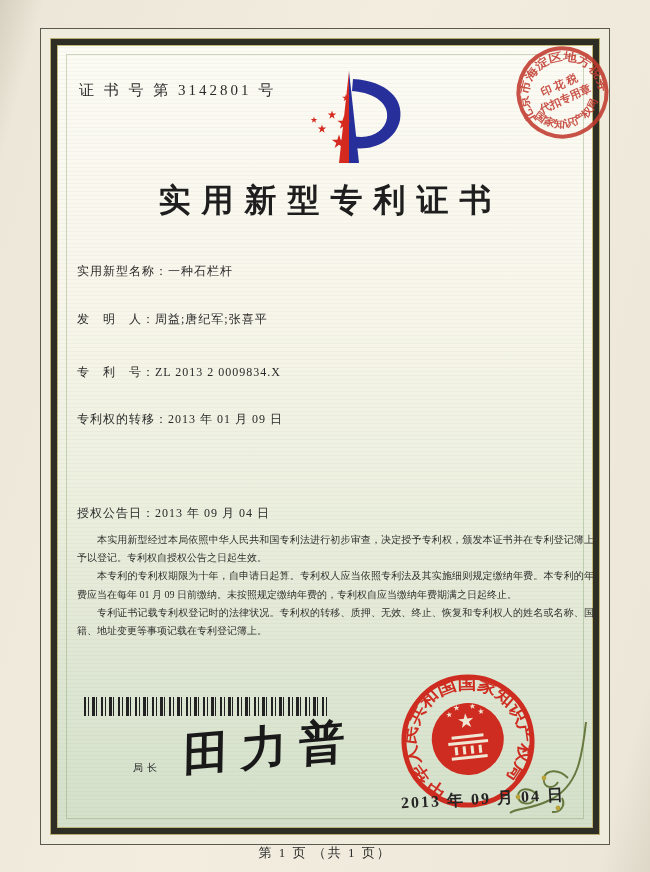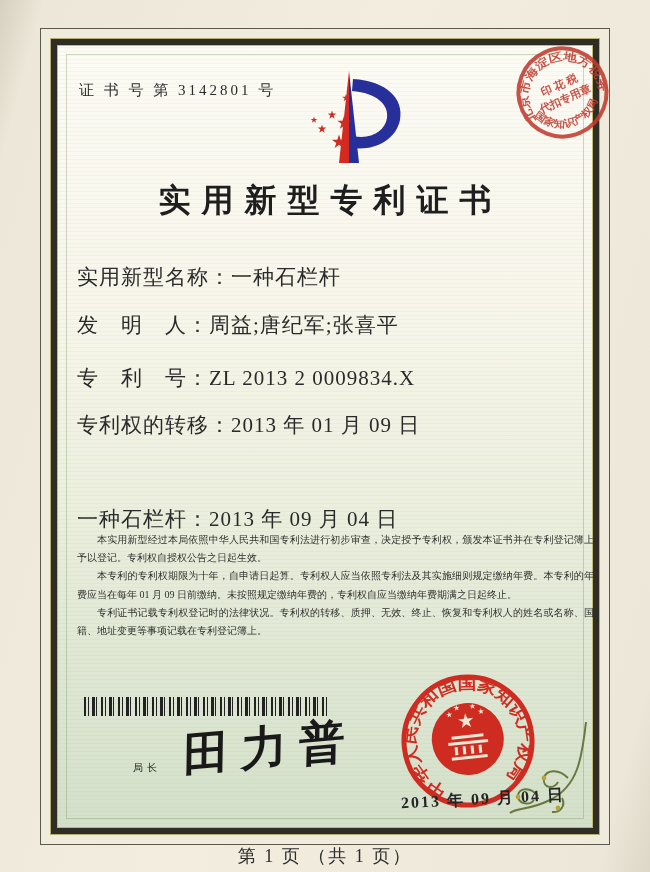--- a/index.html
+++ b/index.html
@@ -14,40 +14,40 @@
   .texture{position:absolute;inset:0;pointer-events:none;
     background:repeating-linear-gradient(0deg,rgba(125,150,120,0.06) 0 1px,transparent 1px 4px);}
   .inner-line{position:absolute;inset:9px;border:1px solid rgba(125,155,100,0.38);pointer-events:none;}
   .cert-no{position:absolute;left:22px;top:36px;font-size:15px;letter-spacing:3px;color:#2b2b2b;}
   .logo{position:absolute;left:232px;top:20px;width:125px;height:105px;}
   .stamp{position:absolute;left:448px;top:-10px;width:115px;height:115px;z-index:7;
     transform:rotate(-24deg);opacity:.88;}
   .stamp text{font-family:"Liberation Serif",serif;font-weight:bold;fill:#c23b30;}
   .title{position:absolute;left:0;top:134px;width:100%;text-align:center;font-size:32px;
     font-weight:700;letter-spacing:11px;padding-left:11px;box-sizing:border-box;color:#1e1e1e;}
-  .field{position:absolute;left:20px;right:16px;font-size:21px;color:#2a2a2a;letter-spacing:1px;}
+  .field{position:absolute;left:20px;right:16px;font-size:12px;color:#2a2a2a;letter-spacing:1px;}
   .f0{top:218px}.f1{top:266px}.f2{top:319px}.f3{top:366px}.f4{top:414px}.f5{top:460px}
   .paras{position:absolute;left:20px;top:486px;width:517px;font-size:10px;line-height:1.82;
     text-align:justify;color:#30302e;}
   .paras p{margin:0;text-indent:2em;}
   .barcode{position:absolute;left:27px;top:652px;width:246px;height:19px;
     background:repeating-linear-gradient(90deg,
       #222 0 2px,transparent 2px 4px,
       #222 4px 5px,transparent 5px 8px,
       #222 8px 11px,transparent 11px 12px,
       #222 12px 13px,transparent 13px 17px);}
   .sig-title{position:absolute;left:76px;top:716px;font-size:10px;letter-spacing:4px;color:#222;}
   .sig-name{position:absolute;left:126px;top:672px;font-size:46px;font-weight:700;
     letter-spacing:12px;color:#191919;transform:rotate(-5deg) skewX(-6deg);z-index:3;}
   .seal{position:absolute;left:335px;top:620px;width:152px;height:152px;z-index:4;
     transform:rotate(-6deg);opacity:.95;}
   .seal text{font-family:"Liberation Serif",serif;font-weight:bold;fill:#cf2318;}
   .seal-date{position:absolute;left:344px;top:744px;font-size:16px;font-weight:700;
     letter-spacing:2px;color:#242424;transform:rotate(-3deg);z-index:6;}
-  .footer{position:absolute;left:0;top:799px;width:100%;text-align:center;font-size:18px;
+  .footer{position:absolute;left:0;top:799px;width:100%;text-align:center;font-size:13px;
     letter-spacing:2px;color:#2c2c2c;}
   .flourish{position:absolute;right:5px;bottom:12px;width:82px;height:96px;z-index:2;}
 </style>
 </head>
 <body>
 
 <svg width="0" height="0" style="position:absolute">
   <defs>
     <path id="star" d="M0,-1 L0.2245,-0.309 0.951,-0.309 0.363,0.118 0.588,0.809 0,0.382 -0.588,0.809 -0.363,0.118 -0.951,-0.309 -0.2245,-0.309 Z"></path>
   </defs>
@@ -86,21 +86,21 @@
         <text x="57.5" y="53" font-size="11" text-anchor="middle">印 花 税</text>
         <text x="57.5" y="68" font-size="11" text-anchor="middle">代扣专用章</text>
       </svg>
 
       <div class="title">实用新型专利证书</div>
 
       <div class="field f0"><span>实用新型名称：</span><span>一种石栏杆</span></div>
       <div class="field f1"><span>发　明　人：</span><span>周益;唐纪军;张喜平</span></div>
       <div class="field f2"><span>专　利　号：</span><span>ZL 2013 2 0009834.X</span></div>
       <div class="field f3"><span>专利权的转移：</span><span>2013 年 01 月 09 日</span></div>
-      <div class="field f5"><span>一种石栏杆：</span><span>2013 年 09 月 04 日</span></div>
+      <div class="field f5"><span>授权公告日：</span><span>2013 年 09 月 04 日</span></div>
 
       <div class="paras">
         <p>本实用新型经过本局依照中华人民共和国专利法进行初步审查，决定授予专利权，颁发本证书并在专利登记簿上予以登记。专利权自授权公告之日起生效。</p>
         <p>本专利的专利权期限为十年，自申请日起算。专利权人应当依照专利法及其实施细则规定缴纳年费。本专利的年费应当在每年 01 月 09 日前缴纳。未按照规定缴纳年费的，专利权自应当缴纳年费期满之日起终止。</p>
         <p>专利证书记载专利权登记时的法律状况。专利权的转移、质押、无效、终止、恢复和专利权人的姓名或名称、国籍、地址变更等事项记载在专利登记簿上。</p>
       </div>
 
       <div class="barcode"></div>
 
       <div class="sig-title">局长</div>

